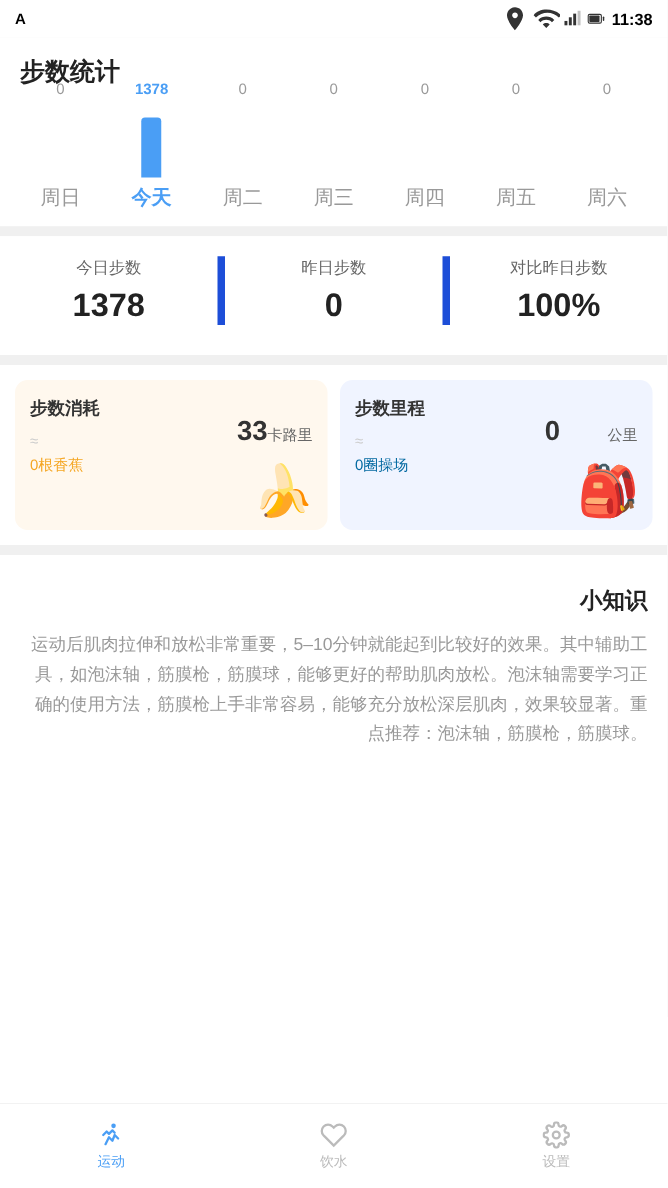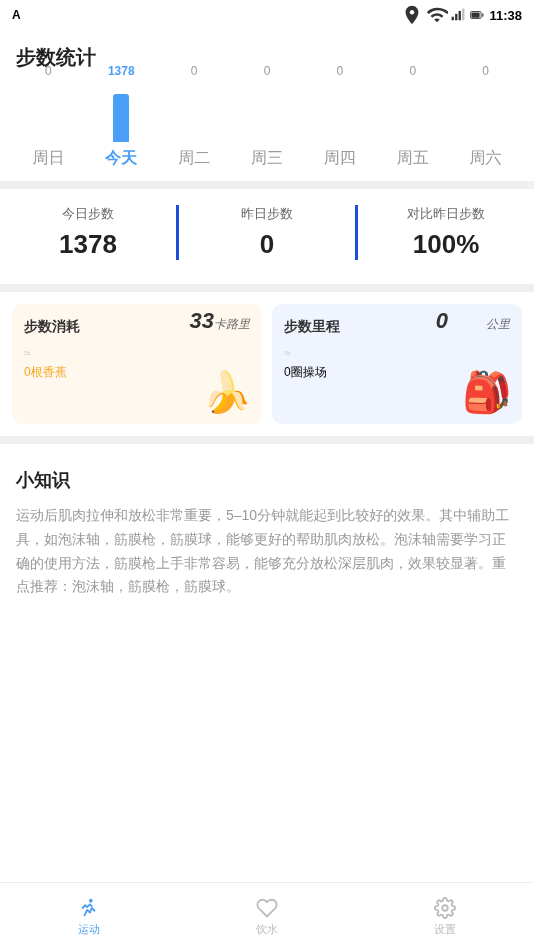--- a/index.html
+++ b/index.html
@@ -101,21 +101,21 @@
       background: #fff;
       display: flex;
       padding: 16px 0;
       margin-bottom: 8px;
     }
     .stat-item {
       flex: 1;
       display: flex;
       flex-direction: column;
       align-items: center;
-      border-right: 3px solid #1d4ed8;
+      border-right: 6px solid #1d4ed8;
     }
     .stat-item:last-child { border-right: none; }
     .stat-label {
       font-size: 13px;
       color: #666;
       margin-bottom: 6px;
     }
     .stat-value {
       font-size: 26px;
       font-weight: bold;
@@ -154,41 +154,41 @@
       color: #ccc;
       margin-bottom: 2px;
     }
     .card-sub {
       font-size: 12px;
       color: #f5a623;
       margin-top: 4px;
     }
     .card-sub-blue {
       font-size: 12px;
-      color: #000000;
+      color: #0369a1;
       margin-top: 4px;
     }
     .card-img {
       position: absolute;
       bottom: 8px;
       right: 10px;
       font-size: 40px;
     }
     .card-top-right {
       position: absolute;
-      top: 4px;
+      top: 28px;
       right: 12px;
-      font-style: italic;
     }
 
     
     .knowledge-section {
       background: #fff;
       padding: 16px;
       margin-top: 8px;
+      text-align: right;
     }
     .knowledge-title {
       font-size: 18px;
       font-weight: bold;
       color: #222;
       margin-bottom: 12px;
     }
     .knowledge-text {
       font-size: 14px;
       color: #999;

